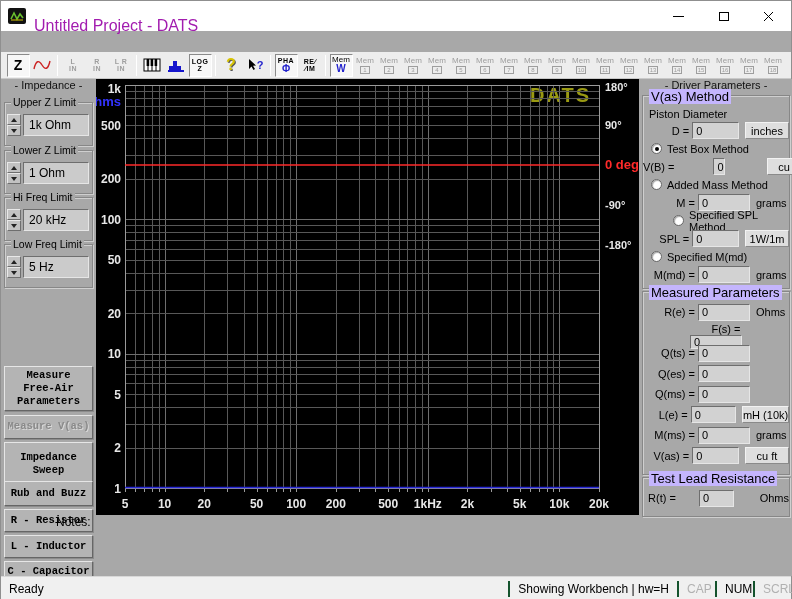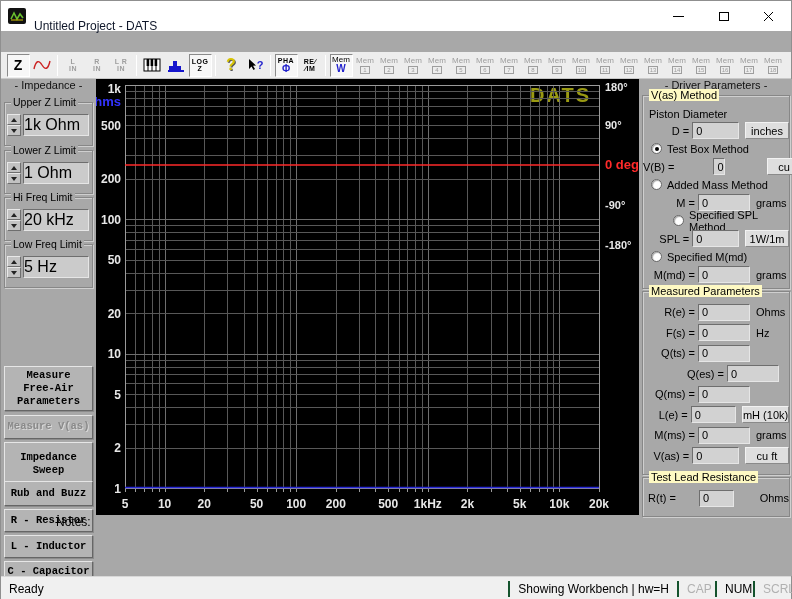--- a/index.html
+++ b/index.html
@@ -3,21 +3,21 @@
 <meta charset="utf-8">
 <style>
   * { box-sizing: border-box; margin:0; padding:0; }
   html,body { width:792px; height:599px; overflow:hidden; }
   body { font-family:"Liberation Sans", sans-serif; font-size:12px; color:#000; }
   .window { position:relative; width:792px; height:599px; background:#a8a8a8; border:1px solid #8f8f8f; }
 
   
   .titlebar { position:absolute; top:0; left:0; width:100%; height:30px; background:#fff; display:flex; align-items:center; }
   .app-icon { width:18px; height:16px; margin:0 8px 0 7px; background:#111; border-radius:2px; display:flex; align-items:center; justify-content:center; }
-  .title-text { font-size:12px; color:#0f172a;margin-top:19px; }
+  .title-text { font-size:16px; color:#a21caf;margin-top:19px; }
   .win-controls { position:absolute; right:0; top:0; height:30px; display:flex; }
   .win-btn { width:45px; height:30px; display:flex; align-items:center; justify-content:center; }
   .glyph-min { width:11px; height:0; border-top:1px solid #000; }
   .glyph-max { width:10px; height:9px; border:1px solid #000; }
 
   
   .menubar { position:absolute; top:30px; left:0; width:100%; height:20px; background:#f0f0f0; display:flex; align-items:center; padding-left:8px; border-bottom:1px solid #e2e2e2; }
   .menu-item { padding:0 9px; height:20px; line-height:20px; font-size:12px; }
   .menu-item u { text-decoration:underline; }
 
@@ -40,34 +40,34 @@
   .main { position:absolute; top:78px; left:0; width:792px; height:497px; background:#a8a8a8; }
   .left-panel { position:absolute; left:0; top:0; width:95px; height:497px; }
   .panel-header { text-align:center; font-size:11px; padding-top:0; color:#111; }
   .zgroup { position:absolute; left:3px; width:89px; height:44px; border:1px solid #878787; box-shadow:1px 1px 0 #cfcfcf, inset 1px 1px 0 #cfcfcf; }
   .zgroup-legend { position:absolute; top:-7px; left:6px; background:#a8a8a8; padding:0 2px; font-size:10.5px; white-space:nowrap; }
   .zgroup-body { display:flex; align-items:center; margin-top:11px; margin-left:2px; }
   .spinner { display:flex; flex-direction:column; width:14px; }
   .spin-btn { width:14px; height:11px; background:#c2c2c2; border:1px solid; border-color:#e8e8e8 #6e6e6e #6e6e6e #e8e8e8; display:flex; align-items:center; justify-content:center; }
   .arr-up { width:0; height:0; border-left:3px solid transparent; border-right:3px solid transparent; border-bottom:4px solid #222; }
   .arr-dn { width:0; height:0; border-left:3px solid transparent; border-right:3px solid transparent; border-top:4px solid #222; }
-  .zfield { width:66px; height:22px; margin-left:2px; background:#cbcbcb; border:1px solid; border-color:#6e6e6e #e6e6e6 #e6e6e6 #6e6e6e; font-size:16px; display:flex; align-items:center; }
+  .zfield { width:66px; height:22px; margin-left:2px; background:#cbcbcb; border:1px solid; border-color:#6e6e6e #e6e6e6 #e6e6e6 #6e6e6e; font-size:12px; display:flex; align-items:center; padding-left:5px; }
   .lbtn { position:absolute; left:3px; width:89px; background:#b4b4b4; border:1px solid; border-color:#e6e6e6 #666 #666 #e6e6e6; box-shadow:1px 1px 0 #8c8c8c; font-family:"Liberation Mono", monospace; font-size:10.5px; font-weight:bold; display:flex; align-items:center; justify-content:center; text-align:center; white-space:pre-line; line-height:1.25; }
   .lbtn.disabled { color:#8a8a8a; text-shadow:1px 1px 0 #d8d8d8; }
   .notes-label { position:absolute; left:55px; top:436px; font-size:12px; }
 
   
   .graph { position:absolute; left:95px; top:0; width:543px; height:436px; background:#000; }
   .graph svg { position:absolute; left:0; top:0; }
   .watermark { position:absolute; right:48px; top:5px; font-size:20px; font-weight:bold; letter-spacing:2px; color:#9a9a12; }
 
   
   .right-panel { position:absolute; left:638px; top:0; width:154px; height:497px; font-size:11px; }
   .rgroup { position:absolute; left:3px; width:148px; border:1px solid #878787; box-shadow:1px 1px 0 #cfcfcf, inset 1px 1px 0 #cfcfcf; }
-  .rgroup-legend { position:absolute; top:-7px; left:6px; background:#fef9c3; padding:0 2px; font-size:11px; white-space:nowrap; }
+  .rgroup-legend { position:absolute; top:-7px; left:6px; background:#c4b5fd; padding:0 2px; font-size:13px; white-space:nowrap; }
   .prow { display:flex; align-items:center; height:20px; }
   .prow .plab { width:52px; text-align:right; margin-right:3px; white-space:nowrap; }
   .pfield { width:52px; height:17px; background:#d2d2d2; border:1px solid; border-color:#6e6e6e #e6e6e6 #e6e6e6 #6e6e6e; display:flex; align-items:center; padding-left:3px; }
   .punit { margin-left:6px; white-space:nowrap; }
   .punit-btn { margin-left:6px; min-width:44px; height:17px; background:#dedede; border:1px solid; border-color:#f2f2f2 #8a8a8a #8a8a8a #f2f2f2; display:flex; align-items:center; justify-content:center; padding:0 3px; white-space:nowrap; }
   .rrow { display:flex; align-items:center; height:17px; padding-left:8px; }
   .rrow.indent { padding-left:30px; }
   .radio { width:11px; height:11px; border-radius:50%; background:#fff; border:1px solid #666; box-shadow:inset 1px 1px 1px #aaa; margin-right:5px; position:relative; flex:0 0 auto; }
   .radio.sel::after { content:""; position:absolute; left:2.5px; top:2.5px; width:4px; height:4px; border-radius:50%; background:#000; }
   .plabel-row { height:15px; padding-left:6px; display:flex; align-items:center; }
@@ -512,30 +512,30 @@
           </div>
         </div>
       <div class="rgroup" id="measured-group" style="top:212px; height:184px;">
         <span class="rgroup-legend">Measured Parameters</span>
       <div style="padding-top: 10px;">
             <div class="prow" style="height: 20.5px;">
               <span class="plab">R(e) =</span>
               <div class="pfield">0</div>
               <span class="punit">Ohms</span>
             </div>
-            <div class="prow" style="height: 20.5px;">
+            <div class="prow" style="height: 20.5px; flex-direction: column;">
               <span class="plab">F(s) =</span>
               <div class="pfield">0</div>
               <span class="punit">Hz</span>
             </div>
             <div class="prow" style="height: 20.5px;">
               <span class="plab">Q(ts) =</span>
               <div class="pfield">0</div>
             </div>
-            <div class="prow" style="height: 20.5px; padding-left: 29px;">
+            <div class="prow" style="height: 20.5px;">
               <span class="plab">Q(es) =</span>
               <div class="pfield">0</div>
             </div>
             <div class="prow" style="height: 20.5px;">
               <span class="plab">Q(ms) =</span>
               <div class="pfield">0</div>
             </div>
             <div class="prow" style="height: 20.5px;">
               <span class="plab">L(e) =</span>
               <div class="pfield">0</div>

